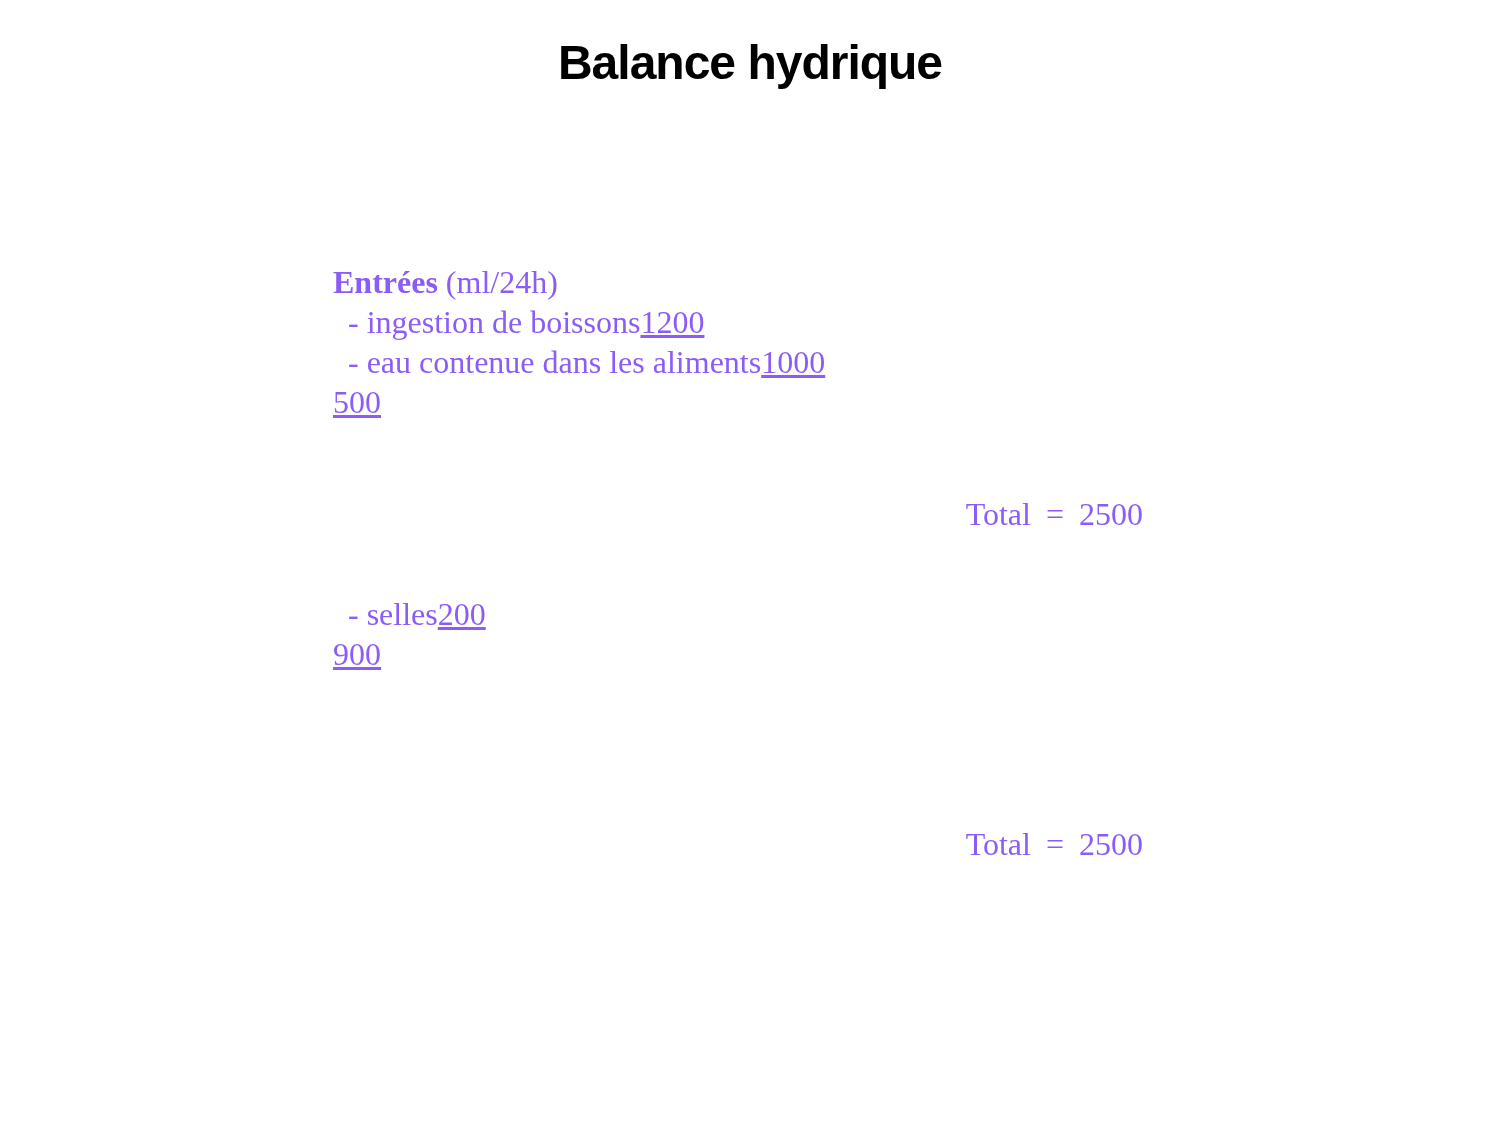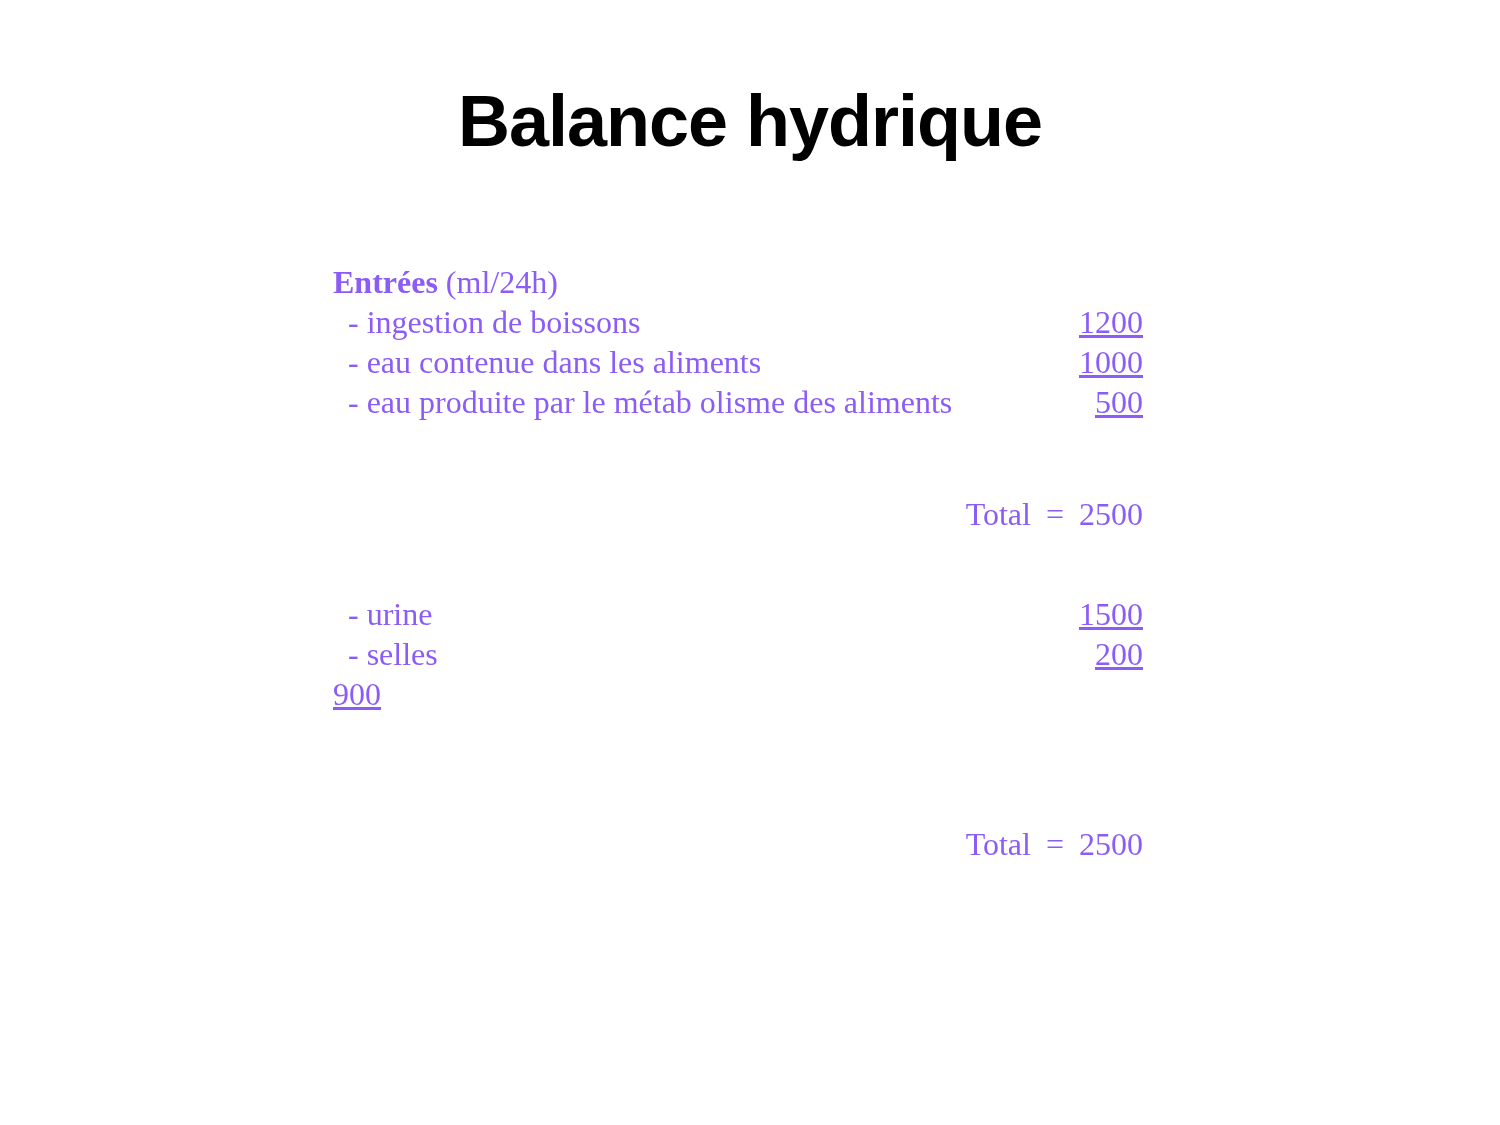--- a/index.html
+++ b/index.html
@@ -16,25 +16,24 @@
     color: #000000;
   }
   .title {
     position: absolute;
     top: 34px;
     left: 0;
     width: 100%;
     text-align: center;
     font-family: "Liberation Sans", sans-serif;
     font-weight: bold;
-    font-size: 72px;
+    font-size: 48px;
     line-height: 1.2;
     letter-spacing: -1px;
     color: #000000;
-    margin-top: 44px;
   }
   .body-text {
     font-family: "Liberation Serif", serif;
     font-size: 32px;
     line-height: 40px;
     color: #8b5cf6;
   }
   .section {
     position: absolute;
     left: 333px;
@@ -43,21 +42,20 @@
   .section-entrees { top: 262px; }
   .section-sorties { top: 594px; }
   .header-row {
     display: block;
     height: 40px;
     white-space: pre;
   }
   .header-bold { font-weight: bold; }
   .item-row {
     display: flex;
-    justify-content: space-between;
     height: 40px;
   }
   .item-label { padding-left: 15px; white-space: pre; }
   .item-value { text-align: right; text-decoration: underline; }
   .total-row {
     position: absolute;
     left: 333px;
     width: 810px;
     height: 40px;
     display: flex;
@@ -79,36 +77,31 @@
     <div class="header-row"><span class="header-bold">Entrées</span><span> (ml/24h)</span></div>
     <div class="item-row">
       <span class="item-label">- ingestion de boissons</span>
       <span class="item-value">1200</span>
     </div>
     <div class="item-row">
       <span class="item-label">- eau contenue dans les aliments</span>
       <span class="item-value">1000</span>
     </div>
     <div class="item-row">
-      <span class="item-label">- eau produite par le métab olisme des aliments</span>
       <span class="item-value">500</span>
     </div>
   </div>
 
   <div class="total-row total-entrees body-text">
     <span>Total</span>
     <span>=</span>
     <span>2500</span>
   </div>
 
   <div class="section section-sorties body-text">
-    <div class="item-row">
-      <span class="item-label">- urine</span>
-      <span class="item-value">1500</span>
-    </div>
     <div class="item-row">
       <span class="item-label">- selles</span>
       <span class="item-value">200</span>
     </div>
     <div class="item-row">
       <span class="item-value">900</span>
     </div>
   </div>
 
   <div class="total-row total-sorties body-text">

